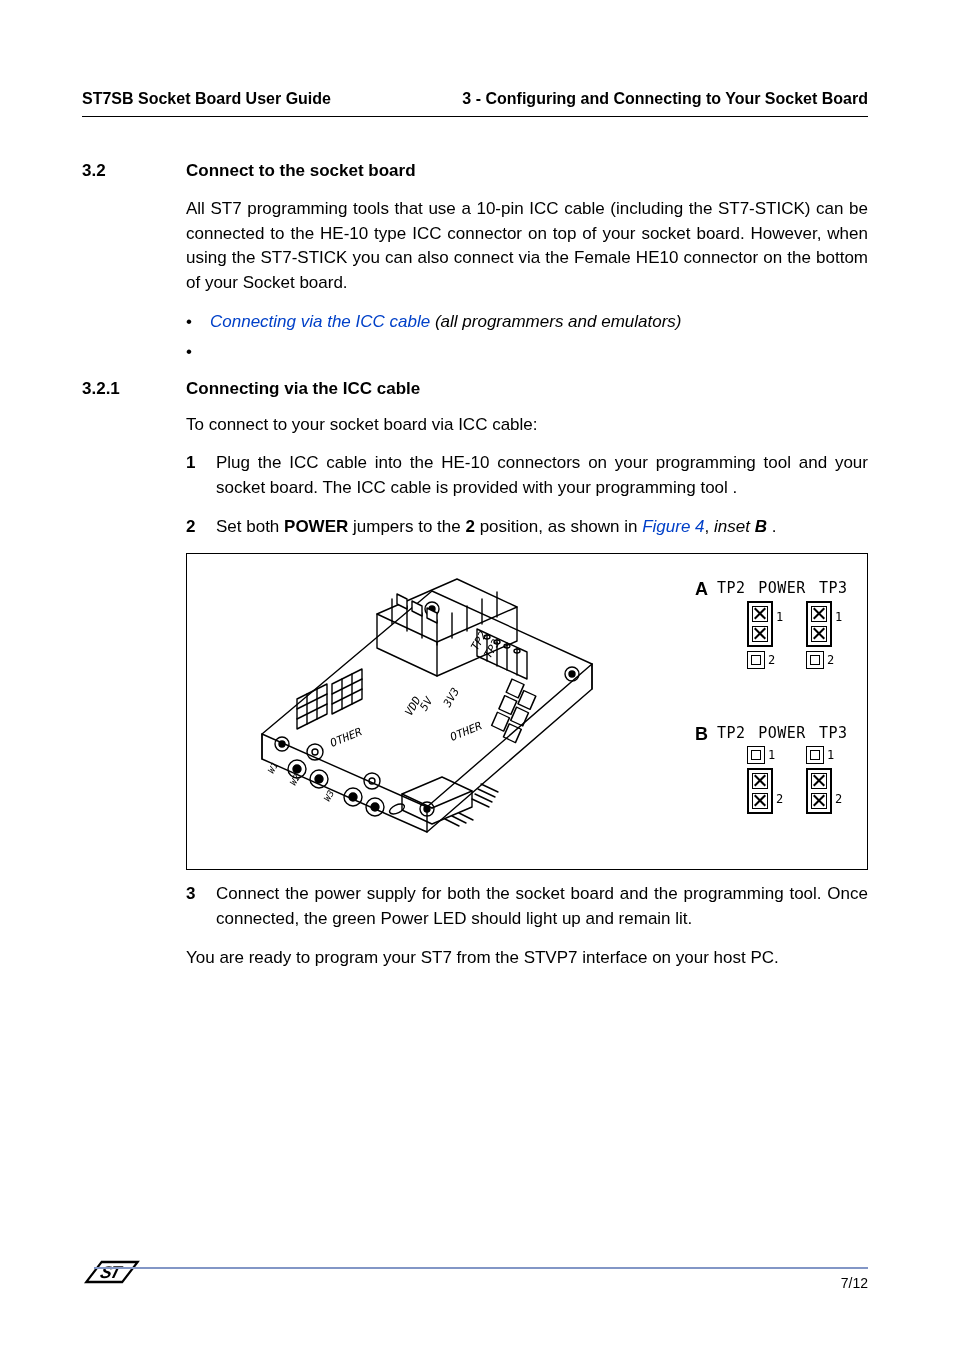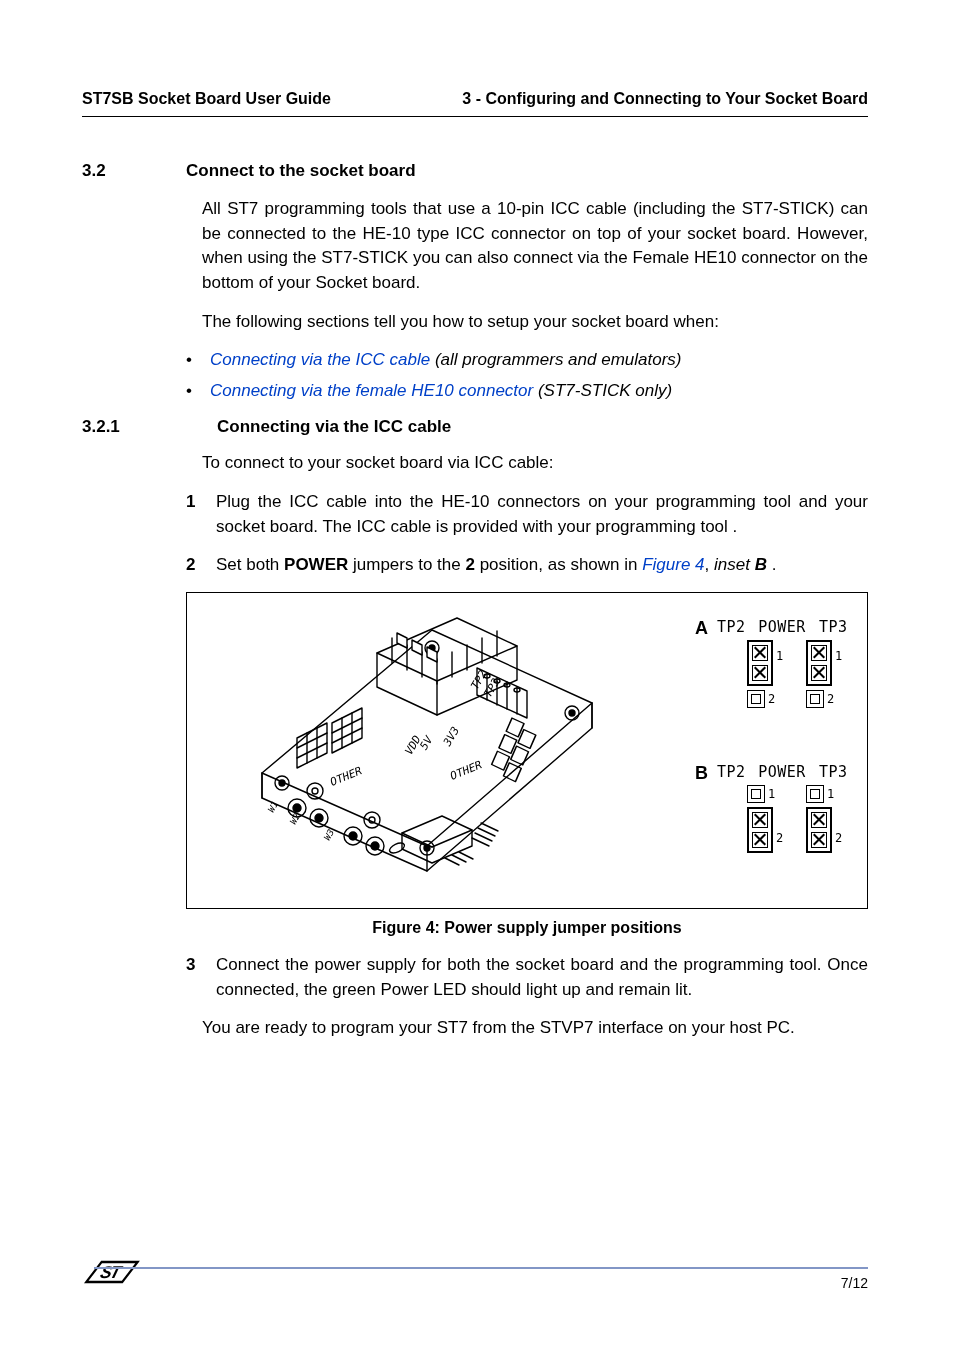--- a/index.html
+++ b/index.html
@@ -41,21 +41,20 @@
     flex-shrink: 0;
   }
   .indented-body {
     margin-left: 104px;
     font-size: 17px;
     line-height: 1.45;
   }
   .para {
     margin-bottom: 14px;
     text-align: justify;
-    margin-left: 16px;
   }
   .bullet-list {
     list-style: none;
     padding: 0;
     margin: 0 0 14px 0;
   }
   .bullet-list li {
     display: flex;
     margin-bottom: 6px;
   }
@@ -69,21 +68,20 @@
   }
   .italic {
     font-style: italic;
   }
   .subsection-row {
     display: flex;
     font-weight: bold;
     font-size: 17px;
     margin-top: 14px;
     margin-bottom: 14px;
-    gap: 31px;
   }
   .num-list {
     list-style: none;
     padding: 0;
     margin: 0;
   }
   .num-list li {
     display: flex;
     margin-bottom: 14px;
     text-align: justify;
@@ -233,36 +231,31 @@
   </div>
   <hr class="header-rule">
 
   <div class="section-row">
     <span class="section-num">3.2</span>
     <span>Connect to the socket board</span>
   </div>
 
   <div class="indented-body">
     <div class="para">All ST7 programming tools that use a 10-pin ICC cable (including the ST7-STICK) can be connected to the HE-10 type ICC connector on top of your socket board. However, when using the ST7-STICK you can also connect via the Female HE10 connector on the bottom of your Socket board.</div>
-    <div class="para">The following sections tell you how to setup your socket board when:</div>
 
     <ul class="bullet-list">
       <li>
         <span class="bullet-dot">•</span>
         <span>
           <span class="link">Connecting via the ICC cable</span>
           <span class="italic"> (all programmers and emulators)</span>
         </span>
       </li>
       <li>
         <span class="bullet-dot">•</span>
-        <span>
-          <span class="link">Connecting via the female HE10 connector</span>
-          <span class="italic"> (ST7-STICK only)</span>
-        </span>
       </li>
     </ul>
   </div>
 
   <div class="subsection-row">
     <span class="section-num">3.2.1</span>
     <span>Connecting via the ICC cable</span>
   </div>
 
   <div class="indented-body">
@@ -482,21 +475,20 @@
               <span style="display:flex;flex-direction:column;justify-content:space-around;height:44px;">
                 <span class="pin-num"></span>
                 <span class="pin-num">2</span>
               </span>
             </div>
           </div>
         </div>
       </div>
 
     </div>
-    <div class="figure-caption">Figure 4: Power supply jumper positions</div>
   </div>
 
   <div class="indented-body">
     <ol class="num-list">
       <li>
         <span class="item-num">3</span>
         <span class="item-body">Connect the power supply for both the socket board and the programming tool. Once connected, the green Power LED should light up and remain lit.</span>
       </li>
     </ol>
     <div class="para" style="text-align:left;">You are ready to program your ST7 from the STVP7 interface on your host PC.</div>

